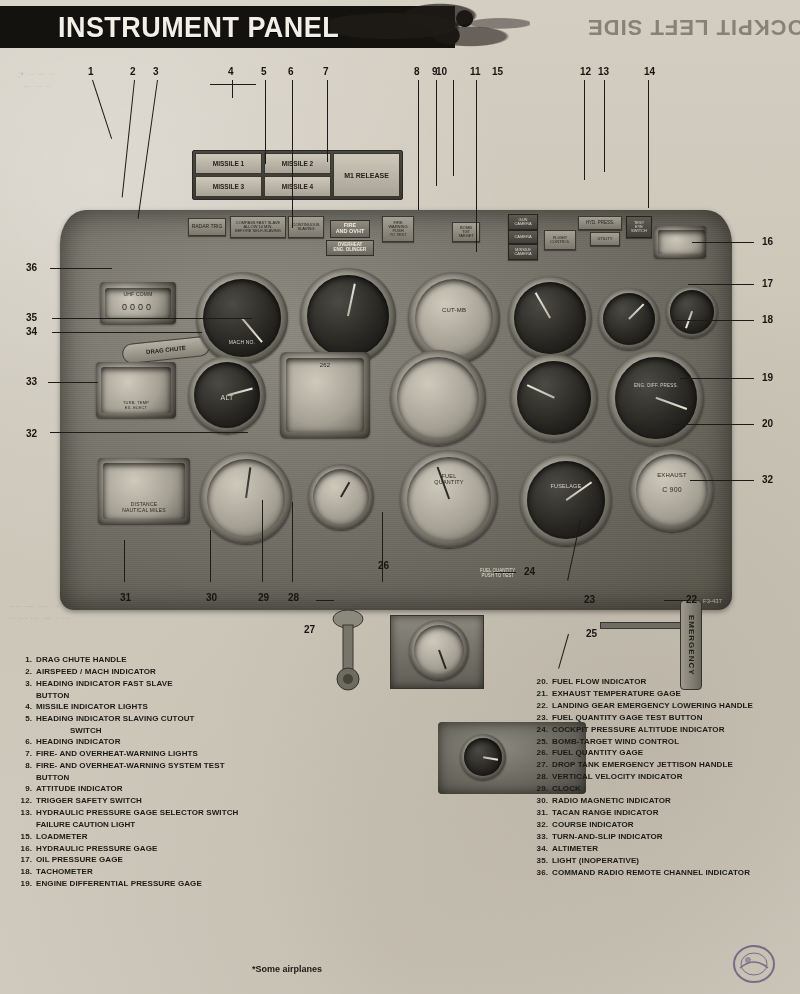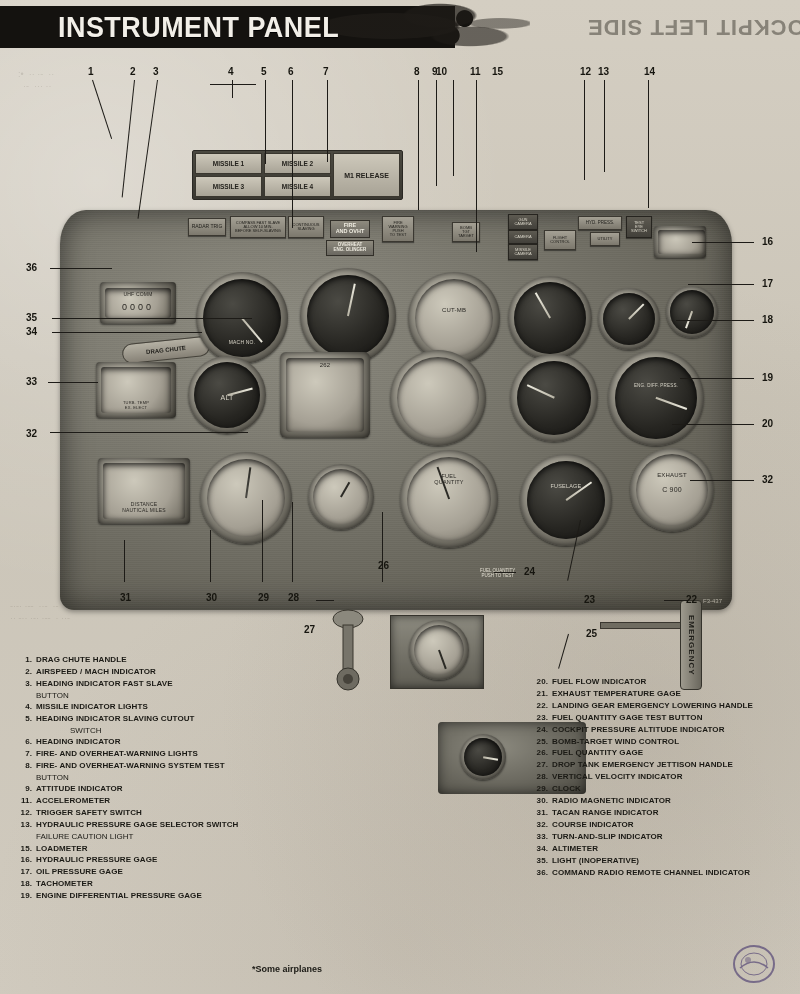--- a/index.html
+++ b/index.html
@@ -180,21 +180,21 @@
   }
   .legend-col{position:absolute;top:0;}
   .legend-col.left{left:14px;width:330px;}
   .legend-col.right{left:530px;width:270px;}
   .legend-item{
     display:flex;line-height:11.4px;margin-bottom:.5px;font-weight:bold;
     letter-spacing:.1px;
   }
   .legend-item .n{width:18px;text-align:right;flex:0 0 18px;margin-right:4px;}
   .legend-item .t{flex:1;}
-  .legend-sub{margin-left:22px;font-weight:normal;line-height:11.4px;}
+  .legend-sub{margin-left:22px;font-weight:bold;line-height:11.4px;}
   .footnote{
     position:absolute;left:252px;top:964px;font-size:9px;font-weight:bold;color:#1b1a15;
   }
   .stamp{
     position:absolute;right:18px;bottom:8px;width:56px;height:44px;opacity:.75;
   }
 </style>
 </head>
 <body>
 
@@ -533,24 +533,20 @@
     <div class="legend-item">
         <span class="n">8.</span>
         <span class="t">FIRE- AND OVERHEAT-WARNING SYSTEM TEST</span>
       </div>
     <div class="legend-sub">BUTTON</div>
     <div class="legend-item">
         <span class="n">9.</span>
         <span class="t">ATTITUDE INDICATOR</span>
       </div>
     <div class="legend-item">
-        <span class="n">11.</span>
-        <span class="t">ACCELEROMETER</span>
-      </div>
-    <div class="legend-item">
         <span class="n">12.</span>
         <span class="t">TRIGGER SAFETY SWITCH</span>
       </div>
     <div class="legend-item">
         <span class="n">13.</span>
         <span class="t">HYDRAULIC PRESSURE GAGE SELECTOR SWITCH</span>
       </div>
     <div class="legend-sub">FAILURE CAUTION LIGHT</div>
     <div class="legend-item">
         <span class="n">15.</span>

